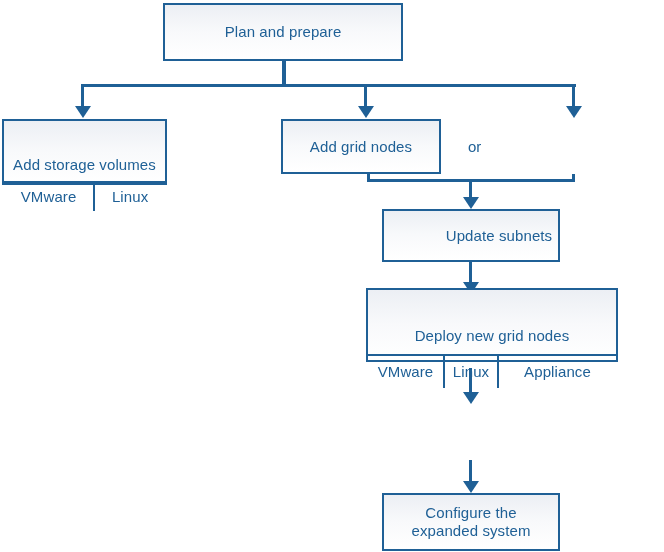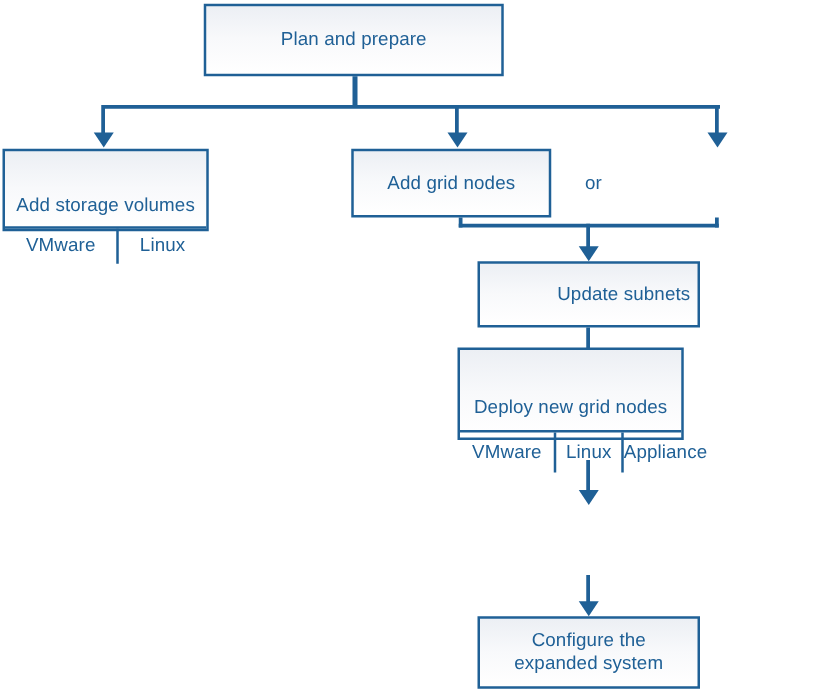--- a/index.html
+++ b/index.html
@@ -128,21 +128,21 @@
   <div class="line vline" style="left:469px; top:179px; width:3px; height:22px;"></div>
   <div class="arrowhead" style="left:463px; top:197px;"></div>
 
   <div class="node" style="left:382px; top:209px; width:178px; height:53px;">
     <div class="cap" style="width:100%; height:100%;margin-left:28px;">Update subnets</div>
   </div>
 
   <div class="line vline" style="left:469px; top:262px; width:3px; height:24px;"></div>
   <div class="arrowhead" style="left:463px; top:282px;"></div>
 
-  <div class="node group" style="left:366px; top:278px; width:181px; height:74px;">
+  <div class="node group" style="left:366px; top:288px; width:252px; height:74px;">
     <div class="cap head" style="width:100%; height:38px;">Deploy new grid nodes</div>
     <div class="subrow" style="height:32px;">
       <div class="cap" style="flex:0 0 75px;">VMware</div>
       <div class="cap" style="flex:0 0 54px;">Linux</div>
       <div class="cap">Appliance</div>
     </div>
   </div>
 
   <div class="line vline" style="left:469px; top:368px; width:3px; height:28px;"></div>
   <div class="arrowhead" style="left:463px; top:392px;"></div>

